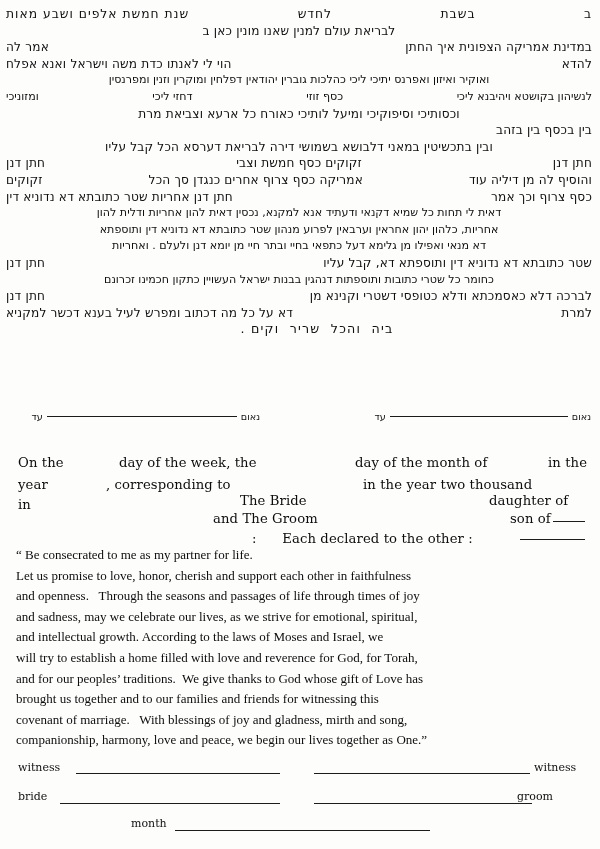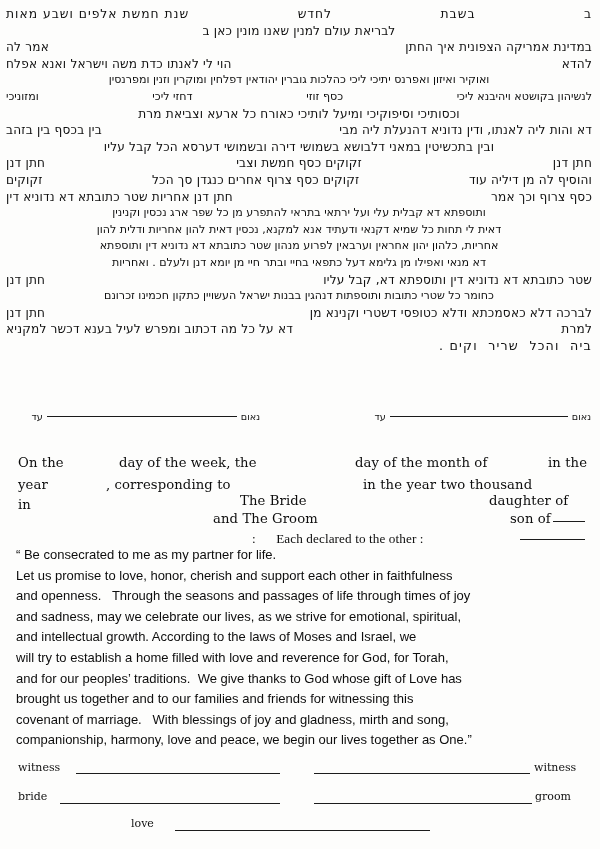--- a/index.html
+++ b/index.html
@@ -37,21 +37,21 @@
     align-items: baseline;
     white-space: pre;
     font-size: 12.1px;
     line-height: 16.6px;
     letter-spacing: 0.2px;
     padding: 0 8px 0 6px;
     box-sizing: border-box;
     height: 16.6px;
   }
   .heb-line.sp-between { justify-content: space-between; }
-  .heb-line.sp-end     { justify-content: flex-start; margin-left: 36px; }
+  .heb-line.sp-end     { justify-content: center; margin-left: 36px; }
   .heb-line.sp-center  { justify-content: center; }
   .heb-seg { display: inline-block; }
   .heb-line.tight { font-size: 11.1px; letter-spacing: 0px; }
   .heb-line.wide  { font-size: 12.6px; letter-spacing: 1.2px; }
   .heb-line.hdr   { font-size: 12.3px; letter-spacing: 1.0px; }
 
   
   .sig-row {
     position: absolute;
     display: flex;
@@ -74,21 +74,21 @@
     color: #0d0d0d;
     font-size: 13.2px;
     letter-spacing: 0.1px;
     white-space: pre;
   }
   .eng-body {
     position: absolute;
     left: 16px;
     top: 533px;
     width: 572px;
-    font-family: Liberation Sans, sans-serif;
+    font-family: Liberation Serif, serif;
     font-size: 13.0px;
     line-height: 20.6px;
     color: #0d0d0d;
   }
   .eng-body div { white-space: pre; }
 
   
   .bot-line {
     position: absolute;
     height: 0;
@@ -108,26 +108,25 @@
 <div class="page">
 
   <div class="hebrew-block" id="hebrew-block">
       <div class="heb-line sp-between hdr"><span class="heb-seg">ב</span><span class="heb-seg">בשבת</span><span class="heb-seg">לחדש</span><span class="heb-seg">שנת חמשת אלפים ושבע מאות</span></div>
       <div class="heb-line sp-center"><span class="heb-seg">לבריאת עולם למנין שאנו מונין כאן ב</span></div>
       <div class="heb-line sp-between"><span class="heb-seg">במדינת אמריקה הצפונית איך החתן</span><span class="heb-seg">אמר לה</span></div>
       <div class="heb-line sp-between"><span class="heb-seg">להדא</span><span class="heb-seg">הוי לי לאנתו כדת משה וישראל ואנא אפלח</span></div>
       <div class="heb-line sp-center tight"><span class="heb-seg">ואוקיר ואיזון ואפרנס יתיכי ליכי כהלכות גוברין יהודאין דפלחין ומוקרין וזנין ומפרנסין</span></div>
       <div class="heb-line sp-between tight"><span class="heb-seg">לנשיהון בקושטא ויהיבנא ליכי</span><span class="heb-seg">כסף זוזי</span><span class="heb-seg">דחזי ליכי</span><span class="heb-seg">ומזוניכי</span></div>
       <div class="heb-line sp-center"><span class="heb-seg">וכסותיכי וסיפוקיכי ומיעל לותיכי כאורח כל ארעא וצביאת מרת</span></div>
-      <div class="heb-line sp-between"><span class="heb-seg">דא והות ליה לאנתו, ודין נדוניא דהנעלת ליה מבי</span><span class="heb-seg">בין בכסף בין בזהב</span></div>
-      <div class="heb-line sp-center"><span class="heb-seg">ובין בתכשיטין במאני דלבושא בשמושי דירה ובשמושי דערסא הכל קבל עליו</span></div>
+      <div class="heb-line sp-between"><span class="heb-seg">בין בכסף בין בזהב</span></div>
+      <div class="heb-line sp-center"><span class="heb-seg">ובין בתכשיטין במאני דלבושא בשמושי דירה לבריאת דערסא הכל קבל עליו</span></div>
       <div class="heb-line sp-between"><span class="heb-seg">חתן דנן</span><span class="heb-seg">זקוקים כסף חמשת וצבי</span><span class="heb-seg">חתן דנן</span></div>
-      <div class="heb-line sp-between"><span class="heb-seg">והוסיף לה מן דיליה עוד</span><span class="heb-seg">זקוקים כסף צרוף אחרים כנגדן סך הכל</span><span class="heb-seg">זקוקים</span></div>
+      <div class="heb-line sp-between"><span class="heb-seg">והוסיף לה מן דיליה עוד</span><span class="heb-seg">אמריקה כסף צרוף אחרים כנגדן סך הכל</span><span class="heb-seg">זקוקים</span></div>
       <div class="heb-line sp-between"><span class="heb-seg">כסף צרוף וכך אמר</span><span class="heb-seg">חתן דנן אחריות שטר כתובתא דא נדוניא דין</span></div>
-      <div class="heb-line sp-center tight"><span class="heb-seg">ותוספתא דא קבלית עלי ועל ירתאי בתראי להתפרע מן כל שפר ארג נכסין וקנינין</span></div>
       <div class="heb-line sp-center tight"><span class="heb-seg">דאית לי תחות כל שמיא דקנאי ודעתיד אנא למקנא, נכסין דאית להון אחריות ודלית להון</span></div>
       <div class="heb-line sp-center tight"><span class="heb-seg">אחריות, כלהון יהון אחראין וערבאין לפרוע מנהון שטר כתובתא דא נדוניא דין ותוספתא</span></div>
       <div class="heb-line sp-center tight"><span class="heb-seg">דא מנאי ואפילו מן גלימא דעל כתפאי בחיי ובתר חיי מן יומא דנן ולעלם . ואחריות</span></div>
       <div class="heb-line sp-between"><span class="heb-seg">שטר כתובתא דא נדוניא דין ותוספתא דא, קבל עליו</span><span class="heb-seg">חתן דנן</span></div>
       <div class="heb-line sp-center tight"><span class="heb-seg">כחומר כל שטרי כתובות ותוספתות דנהגין בבנות ישראל העשויין כתקון חכמינו זכרונם</span></div>
       <div class="heb-line sp-between"><span class="heb-seg">לברכה דלא כאסמכתא ודלא כטופסי דשטרי וקנינא מן</span><span class="heb-seg">חתן דנן</span></div>
       <div class="heb-line sp-between"><span class="heb-seg">למרת</span><span class="heb-seg">דא על כל מה דכתוב ומפרש לעיל בענא דכשר למקניא</span></div>
       <div class="heb-line sp-end wide"><span class="heb-seg">ביה  והכל  שריר  וקים .</span></div>
     </div>
 
@@ -153,21 +152,21 @@
   <div class="eng" style="left:363px; top:477px;">in the year two thousand</div>
 
   <div class="eng" style="left:18px;  top:497px;">in</div>
   <div class="eng" style="left:240px; top:493px;">The Bride</div>
   <div class="eng" style="left:489px; top:493px;">daughter of</div>
 
   <div class="eng" style="left:213px; top:511px;">and The Groom</div>
   <div class="eng" style="left:510px; top:511px;">son of</div>
   <div class="bot-line" style="left:553px; top:521px; width:32px;"></div>
 
-  <div class="eng" style="left:252px; top:531px;font-family:Liberation Serif, serif;">:      Each declared to the other :</div>
+  <div class="eng" style="left:252px; top:531px;">:      Each declared to the other :</div>
   <div class="bot-line" style="left:520px; top:539px; width:65px;"></div>
 
   <div class="eng-body" id="vow-block" style="top:545px;">
       <div>“ Be consecrated to me as my partner for life.</div>
       <div>Let us promise to love, honor, cherish and support each other in faithfulness</div>
       <div>and openness.   Through the seasons and passages of life through times of joy</div>
       <div>and sadness, may we celebrate our lives, as we strive for emotional, spiritual,</div>
       <div>and intellectual growth. According to the laws of Moses and Israel, we</div>
       <div>will try to establish a home filled with love and reverence for God, for Torah,</div>
       <div>and for our peoples’ traditions.  We give thanks to God whose gift of Love has</div>
@@ -179,18 +178,18 @@
   <div class="bot-lbl" style="left:18px;  top:761px;">witness</div>
   <div class="bot-line" style="left:76px;  top:773px; width:204px;"></div>
 
   <div class="bot-line" style="left:314px; top:773px; width:216px;"></div>
   <div class="bot-lbl" style="left:534px; top:761px;">witness</div>
 
   <div class="bot-lbl" style="left:18px;  top:790px;">bride</div>
   <div class="bot-line" style="left:60px;  top:803px; width:220px;"></div>
 
   <div class="bot-line" style="left:314px; top:803px; width:218px;"></div>
-  <div class="bot-lbl" style="left:535px; top:790px;">groom</div>
+  <div class="bot-lbl" style="left:517px; top:790px;">groom</div>
 
-  <div class="bot-lbl" style="left:131px; top:817px;">love</div>
+  <div class="bot-lbl" style="left:131px; top:817px;">month</div>
   <div class="bot-line" style="left:175px; top:830px; width:255px;"></div>
 
 </div>
 
 </body></html>

